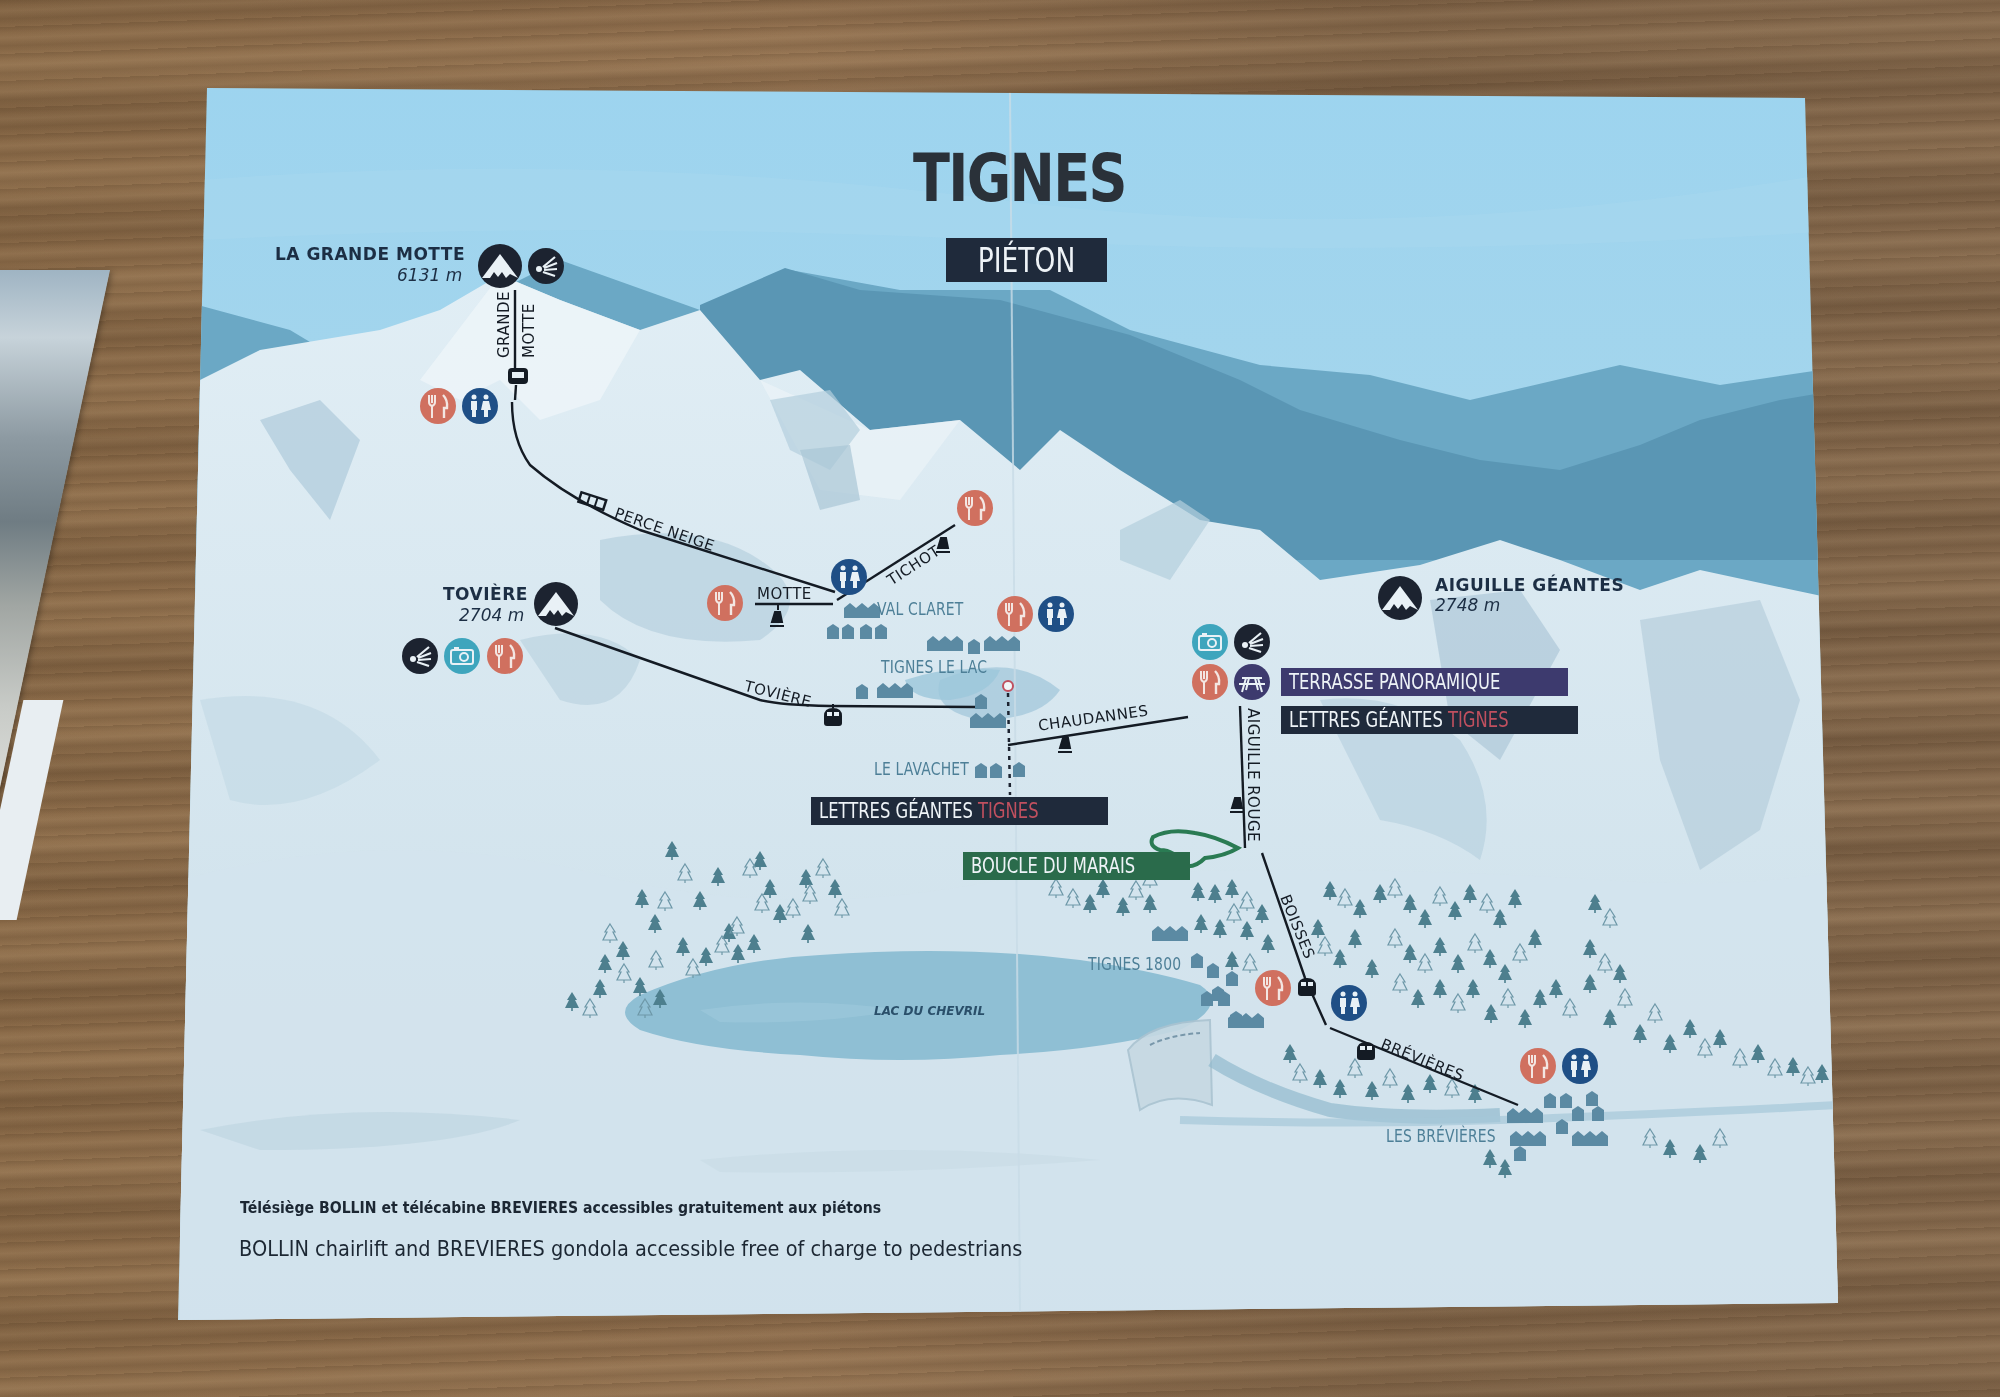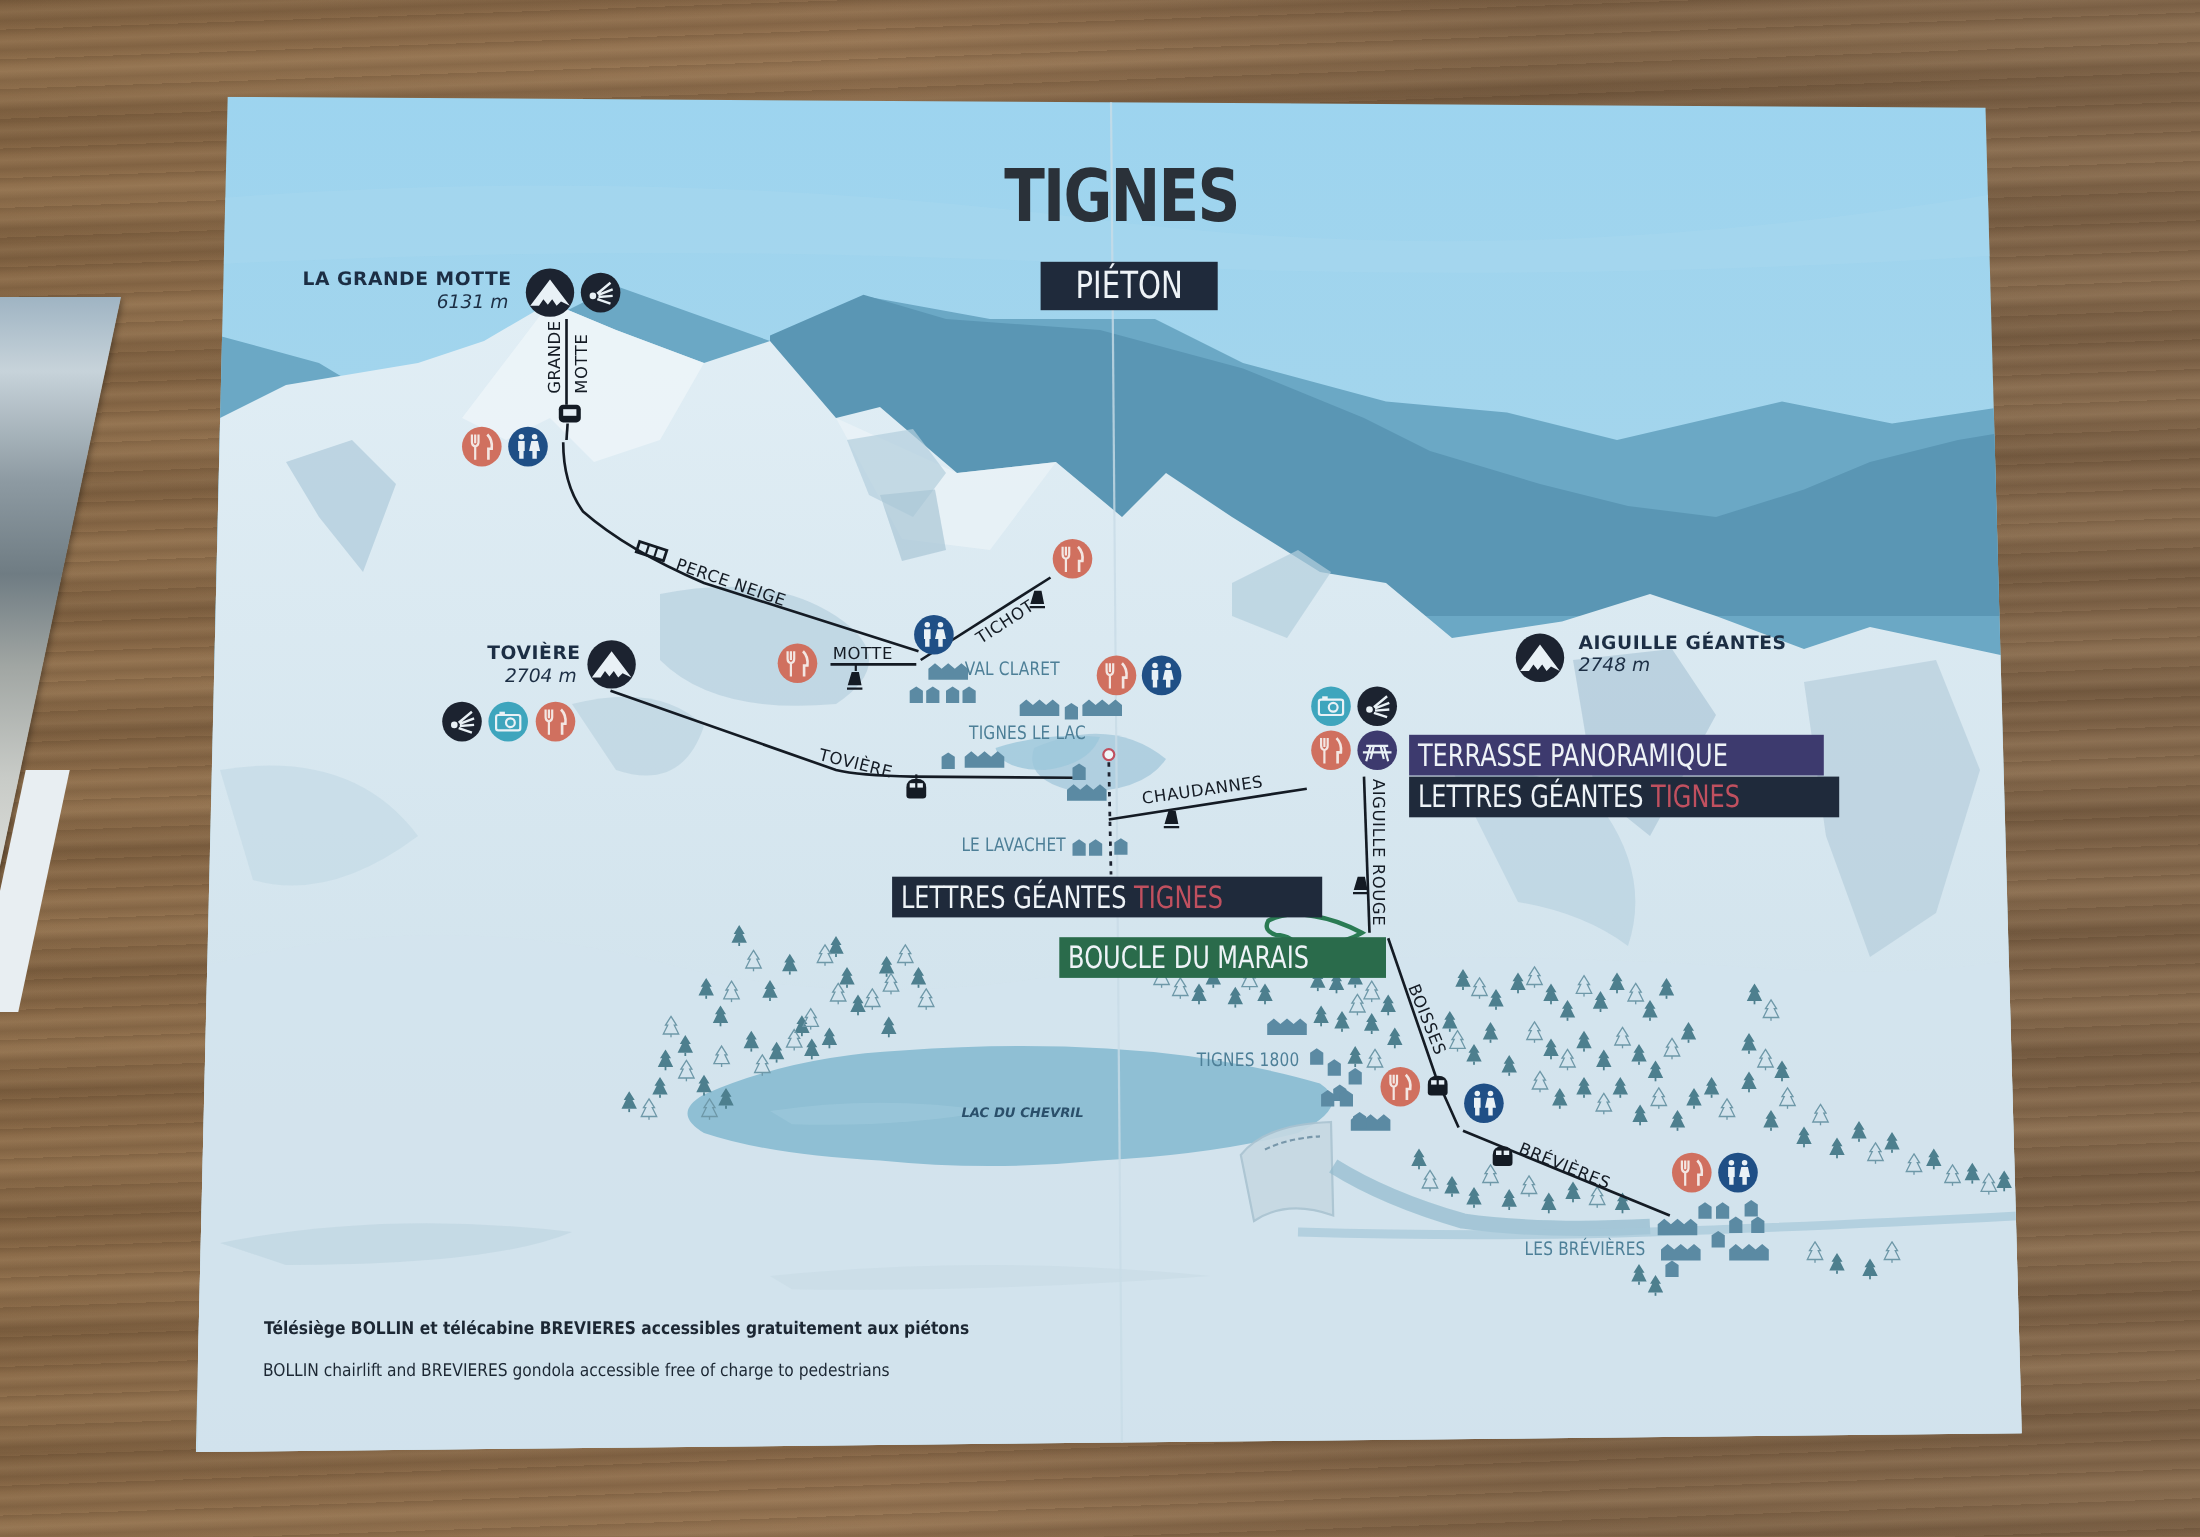--- a/index.html
+++ b/index.html
@@ -26,30 +26,30 @@
     background: #e8eef2; transform: skewX(-12deg);
   }
   svg.map { position: absolute; left: 0; top: 0; }
   .lbl { position: absolute; white-space: nowrap; }
   .peak-name { font-family: "DejaVu Sans", sans-serif; font-weight: bold; font-size: 17px; color: #1c2e44; letter-spacing: 0.5px; }
   .peak-alt { font-family: "DejaVu Sans", sans-serif; font-style: italic; font-size: 17px; color: #1c2e44; }
   .lift { font-family: "DejaVu Sans", sans-serif; font-size: 15px; color: #141b24; letter-spacing: 0.5px; }
   .village { font-family: "DejaVu Sans", sans-serif; font-size: 17px; color: #4d7f97; letter-spacing: 0.2px; transform: scaleX(0.82); transform-origin: left center; }
   .lake { font-family: "DejaVu Sans", sans-serif; font-style: italic; font-weight: bold; font-size: 12px; color: #2a4f6a; }
   .title { font-family: "DejaVu Sans", sans-serif; font-weight: bold; font-size: 66px; color: #2a3139; letter-spacing: -2px; transform: scaleX(0.82); transform-origin: left center; }
-  .tag { position: absolute; color: #eef3f7; font-family: "DejaVu Sans", sans-serif; font-size: 28px; padding: 2px 8px; white-space: nowrap; }
+  .tag { position: absolute; color: #eef3f7; font-family: "DejaVu Sans", sans-serif; font-size: 21px; padding: 2px 8px; white-space: nowrap; }
   .tag .inner { display: inline-block; transform: scaleX(0.78); transform-origin: left center; }
   .tag-dark { background: #1f2a3b; }
   .tag-purple { background: #3d3a6e; }
   .tag-green { background: #2a6b4b; }
   .tag .accent { color: #c0505f; }
   .pieton { background: #1f2a3b; color: #eef3f7; font-family: "DejaVu Sans", sans-serif; font-size: 34px; padding: 2px 18px; position: absolute; }
   .pieton span { display: inline-block; transform: scaleX(0.78); transform-origin: center; }
   .footer-fr { font-family: "DejaVu Sans", sans-serif; font-weight: bold; font-size: 16px; color: #1c2733; }
-  .footer-en { font-family: "DejaVu Sans", sans-serif; font-size: 16px; color: #1c2733; }
+  .footer-en { font-family: "DejaVu Sans", sans-serif; font-size: 22px; color: #1c2733; }
   .condensed { display: inline-block; transform: scaleX(0.88); transform-origin: left center; }
   .vert { position: absolute; transform-origin: left top; white-space: nowrap; }
 </style>
 </head>
 <body>
 
 <div class="wood"></div>
 <div class="photo-card"></div>
 <div class="photo-card-lower"></div>
 

